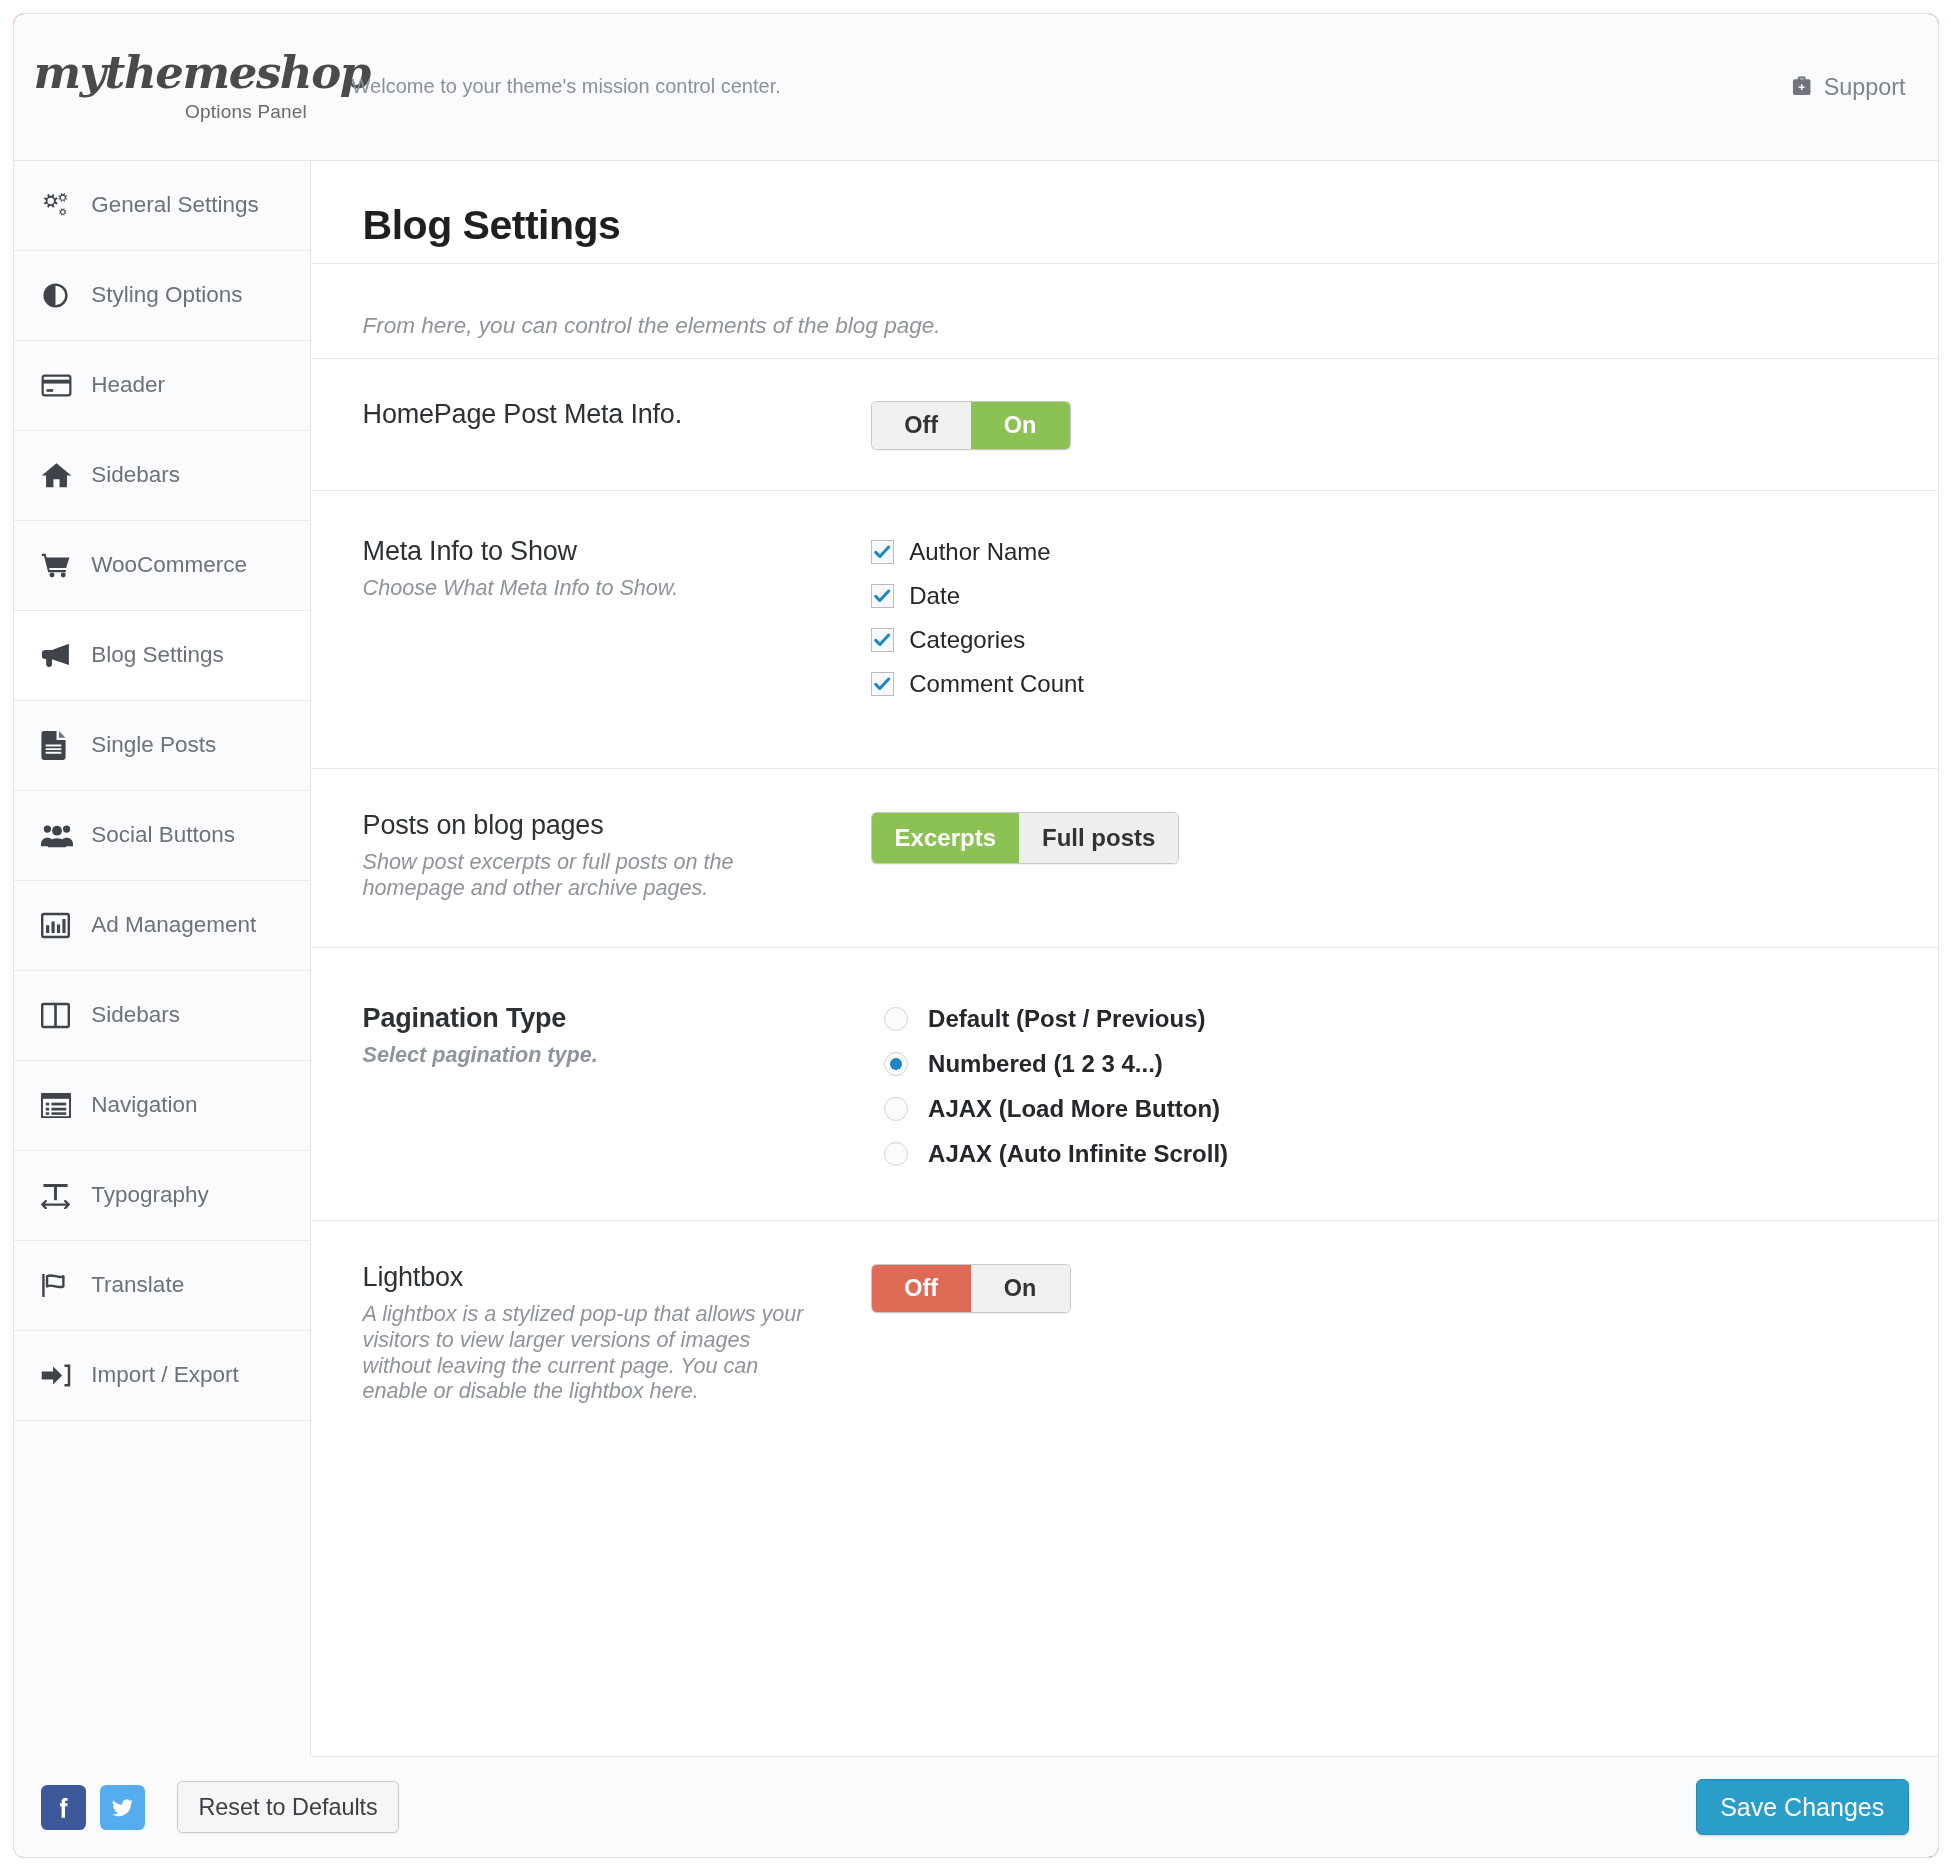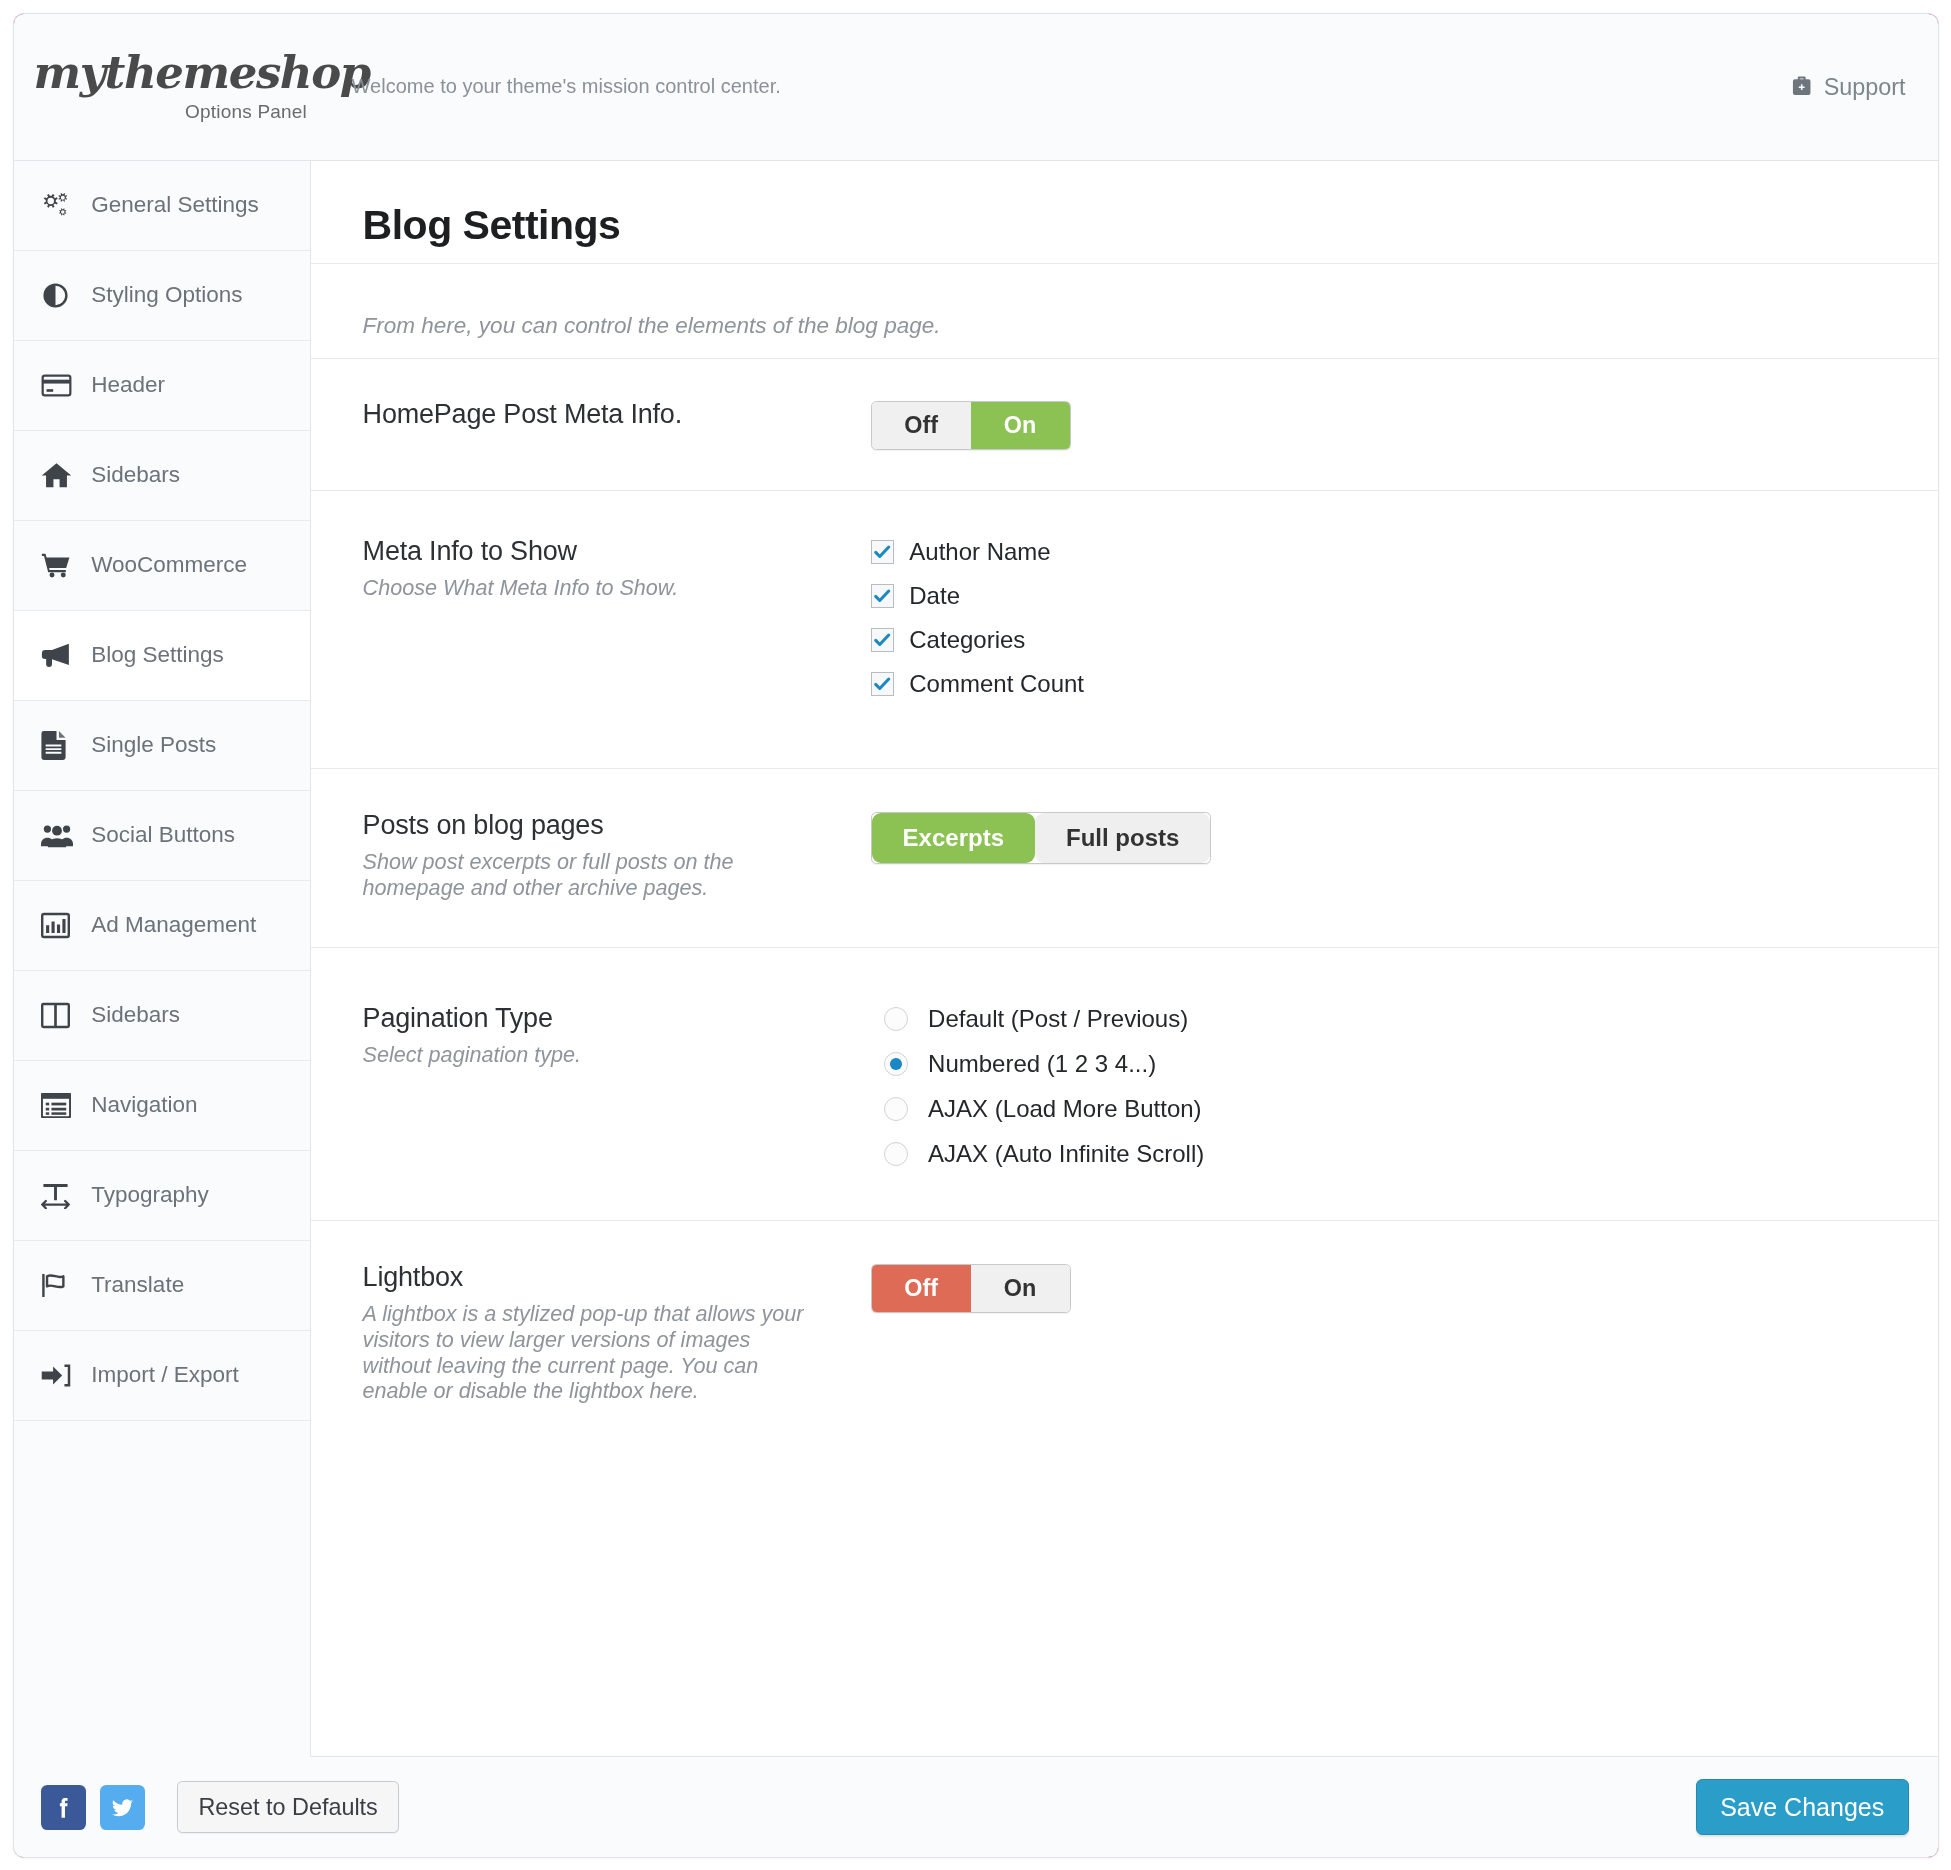--- a/index.html
+++ b/index.html
@@ -186,22 +186,21 @@
     box-shadow: 0 0.9px 0.9px rgba(0,0,0,0.06);
     height: 52px;
     cursor: pointer;
   }
   .btngroup .gseg {
     display: flex;
     align-items: center;
     justify-content: center;
     font-size: 24px;
     font-weight: bold;
-    padding: 0 31px;
-    border-radius: 9px;
+    padding: 0 23px;
   }
   .gseg.sel { background: #8cc153; color: #ffffff; }
   .gseg.unsel { background: #efefef; color: #333333; }
 
   
   .check-row {
     display: flex;
     align-items: center;
     margin-bottom: 16px;
     cursor: pointer;
@@ -536,21 +535,21 @@
           <div class="sec-desc">Show post excerpts or full posts on the homepage and other archive pages.</div>
         </div>
         <div class="sec-right">
           <div class="btngroup">
             <div class="gseg sel">Excerpts</div>
             <div class="gseg unsel">Full posts</div>
           </div>
         </div>
       </div>
 
-      <div class="section" style="padding-top:55px;padding-bottom:52px;">
+      <div class="section" style="padding-top:55px;padding-bottom:52px;font-weight:bold;">
         <div class="sec-left">
           <div class="sec-title">Pagination Type</div>
           <div class="sec-desc">Select pagination type.</div>
         </div>
         <div class="sec-right" style="padding-left:13.5px;">
           <div class="radio-row">
             <span class="rbox"></span>
             <span class="radio-label">Default (Post / Previous)</span>
           </div>
           <div class="radio-row">

